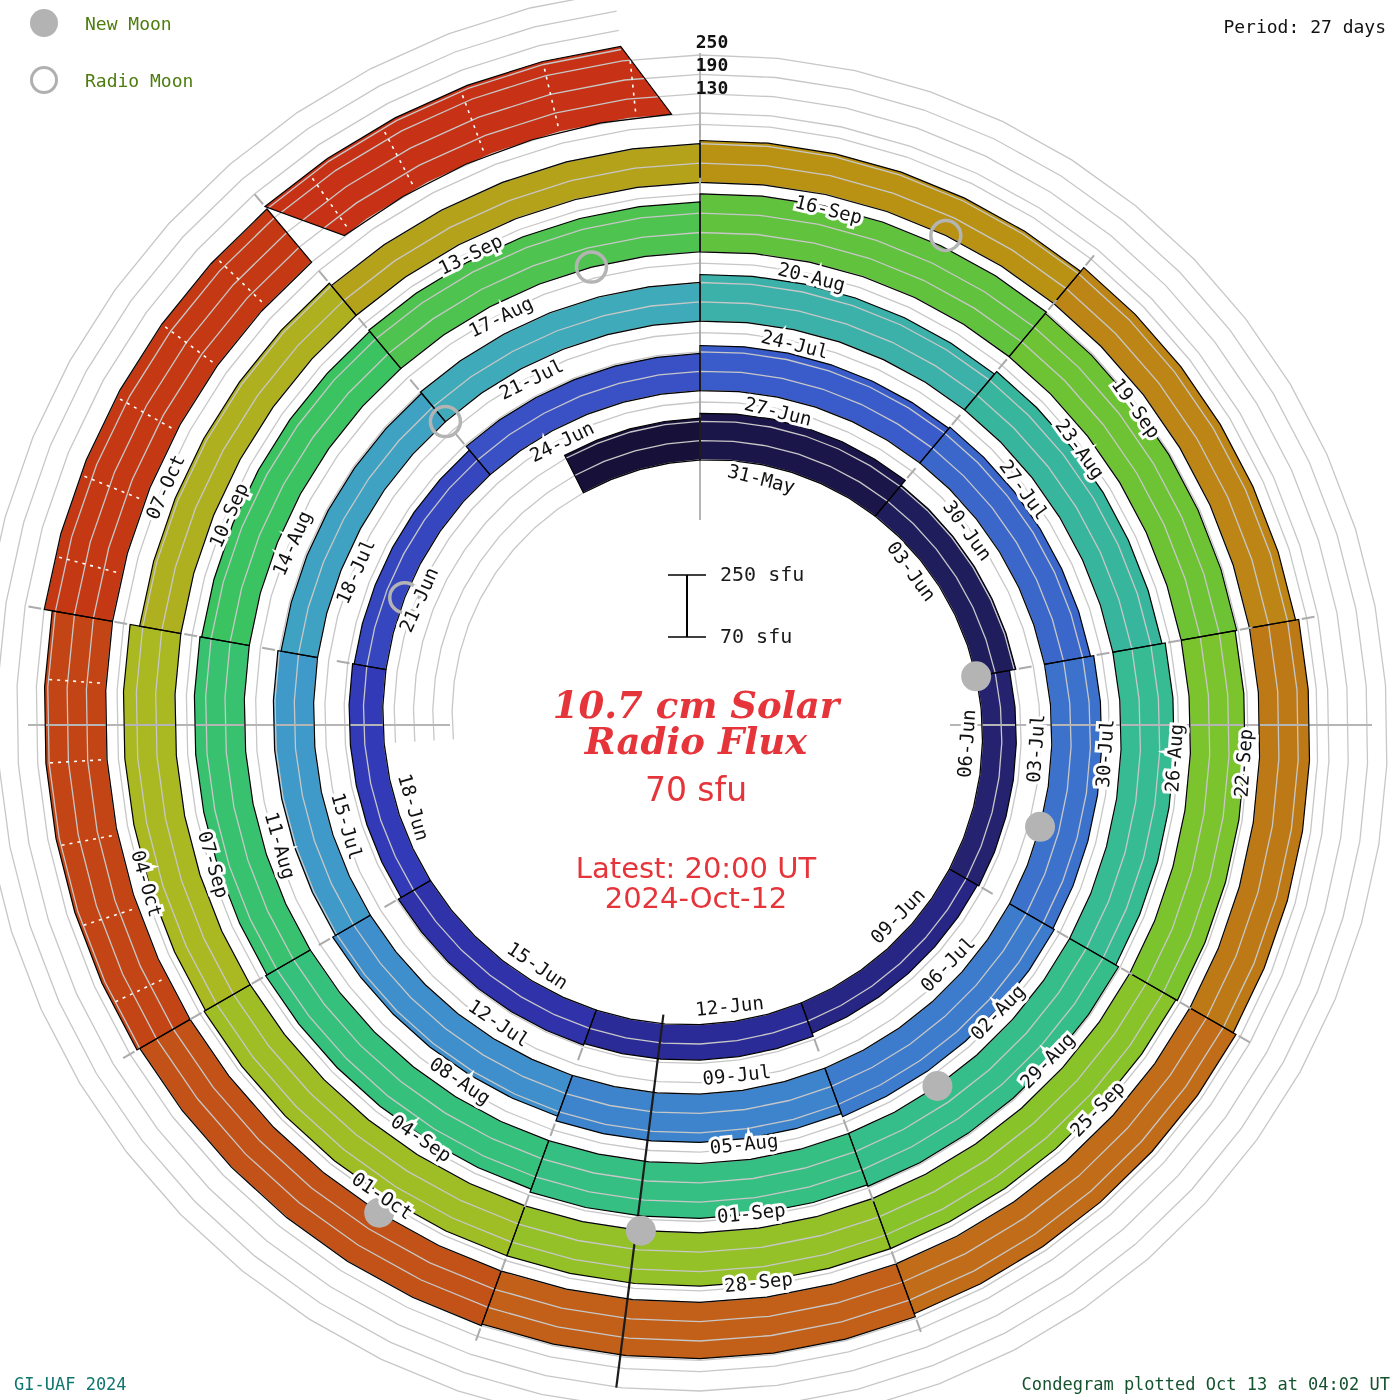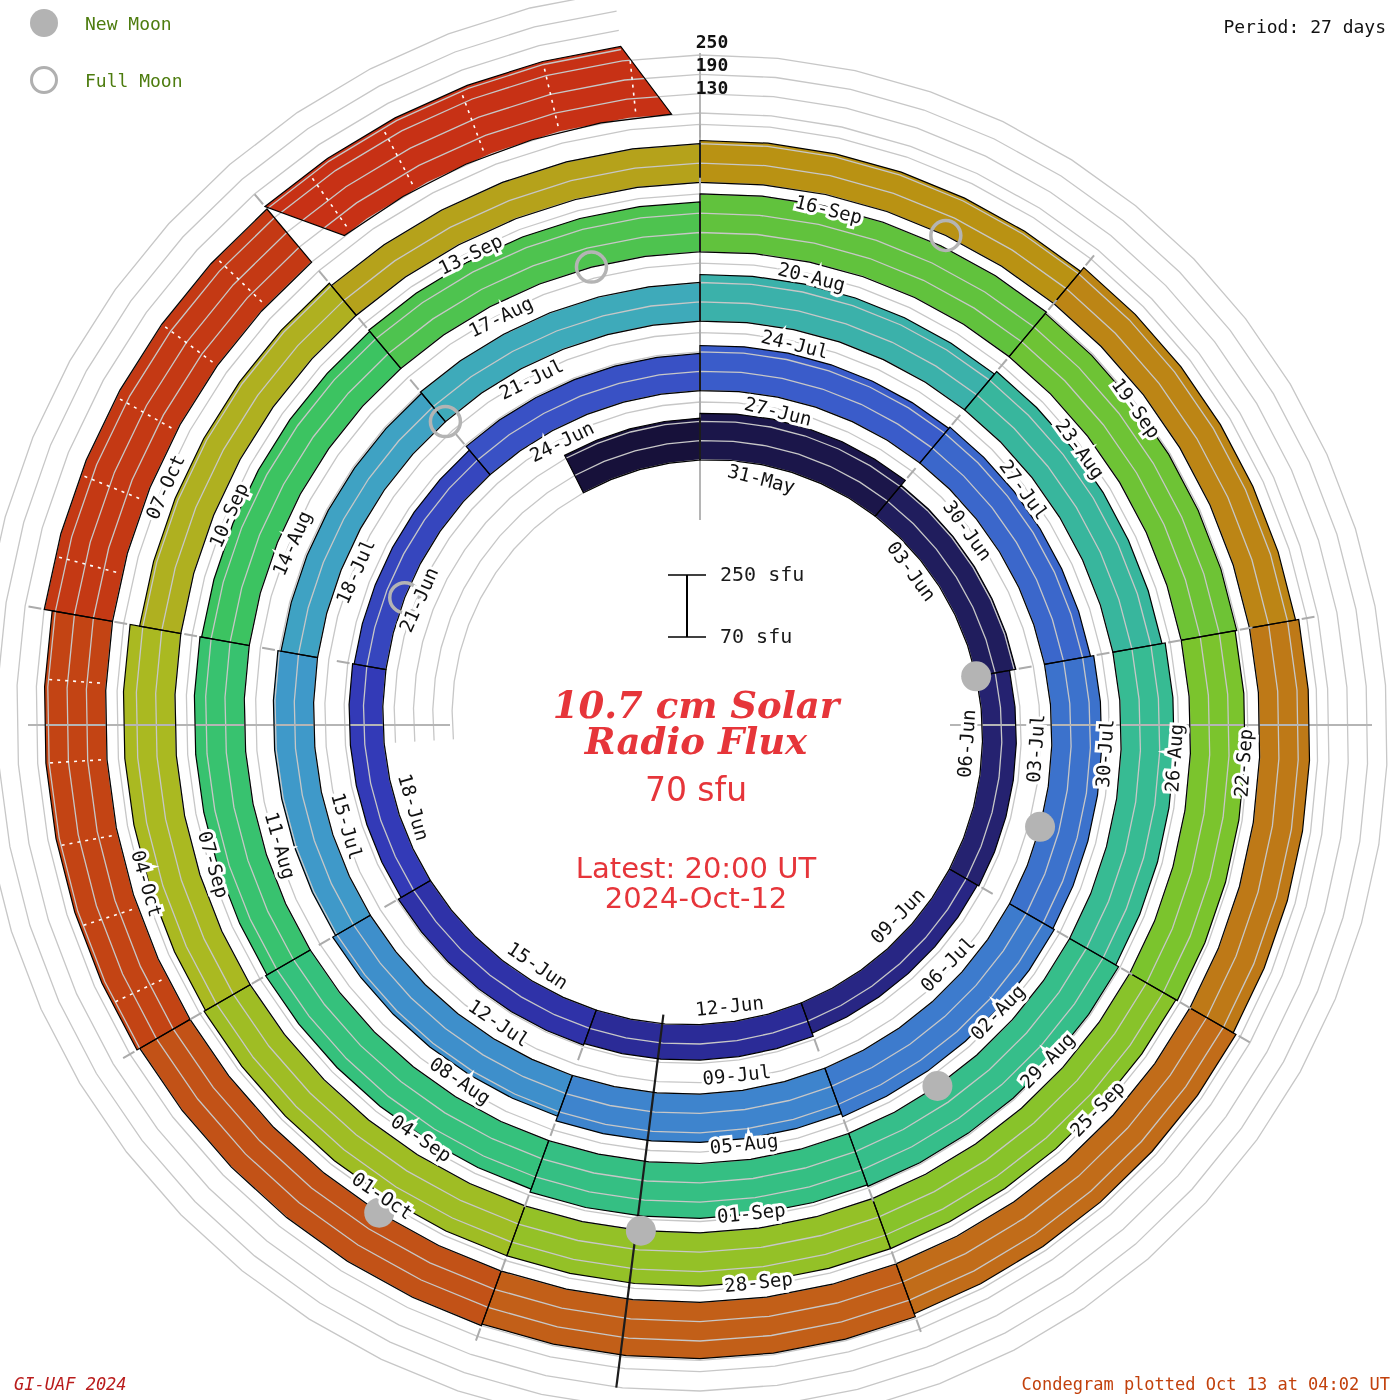--- a/index.html
+++ b/index.html
@@ -4,22 +4,22 @@
 <style>
   html,body{margin:0;padding:0;background:#fff;}
   body{width:1400px;height:1400px;position:relative;font-family:"DejaVu Sans Mono",monospace;overflow:hidden;}
   .legend{position:absolute;top:8px;left:30px;}
   .legend-row{display:flex;align-items:center;height:30px;margin-bottom:27px;}
   .legend-swatch{width:28px;height:28px;border-radius:50%;margin-right:27px;box-sizing:border-box;}
   .swatch-new{background:#b3b3b3;}
   .swatch-full{background:#fff;border:3px solid #b0b0b0;}
   .legend-label{font-size:18px;color:#4d7c0f;}
   .period-label{position:absolute;top:16px;right:14px;font-size:18px;color:#111;}
-  .footer-left{position:absolute;left:14px;bottom:6px;font-size:17px;color:#b91c1c;font-style:italic;}
-  .footer-right{position:absolute;right:10px;bottom:6px;font-size:17px;color:#c2410c;}
+  .footer-left{position:absolute;left:14px;bottom:6px;font-size:17px;color:#0f766e;}
+  .footer-right{position:absolute;right:10px;bottom:6px;font-size:17px;color:#14532d;}
   #chart{position:absolute;left:0;top:0;}
 </style>
 </head>
 <body>
 
 <svg id="chart" width="1400" height="1400" viewBox="0 0 1400 1400">
     <g>
       <path d="M564.6 455.4L596.4 440.2L629.8 428.9L664.5 421.5L700.0 418.1L700.0 460.0L669.4 463.1L639.5 469.6L610.7 479.6L583.4 492.8Z" fill="rgb(23,17,58)" stroke="none"></path>
       <path d="M700.0 413.3L736.3 414.1L772.5 419.2L807.9 428.5L842.2 441.8L874.8 459.2L905.3 480.3L875.3 516.1L849.2 498.2L821.2 483.6L792.0 472.4L761.7 464.6L730.9 460.5L700.0 460.0Z" fill="rgb(27,22,74)" stroke="none"></path>
       <path d="M901.2 485.2L928.6 509.3L953.1 536.6L974.4 566.6L992.1 599.0L1006.0 633.4L1015.8 669.3L976.2 676.3L967.4 644.9L955.1 614.9L939.5 586.7L920.8 560.6L899.3 537.0L875.3 516.1Z" fill="rgb(32,29,93)" stroke="none"></path>
@@ -269,19 +269,19 @@
     </g>
   </svg>
 
 <div class="legend">
   <div class="legend-row">
     <span class="legend-swatch swatch-new"></span>
     <span class="legend-label">New Moon</span>
   </div>
   <div class="legend-row">
     <span class="legend-swatch swatch-full"></span>
-    <span class="legend-label">Full Moon</span>
+    <span class="legend-label">Radio Moon</span>
   </div>
 </div>
 
 <div class="period-label">Period: 27 days</div>
 <div class="footer-left">GI-UAF 2024</div>
 <div class="footer-right">Condegram plotted Oct 13 at 04:02 UT</div>
 
 </body></html>

